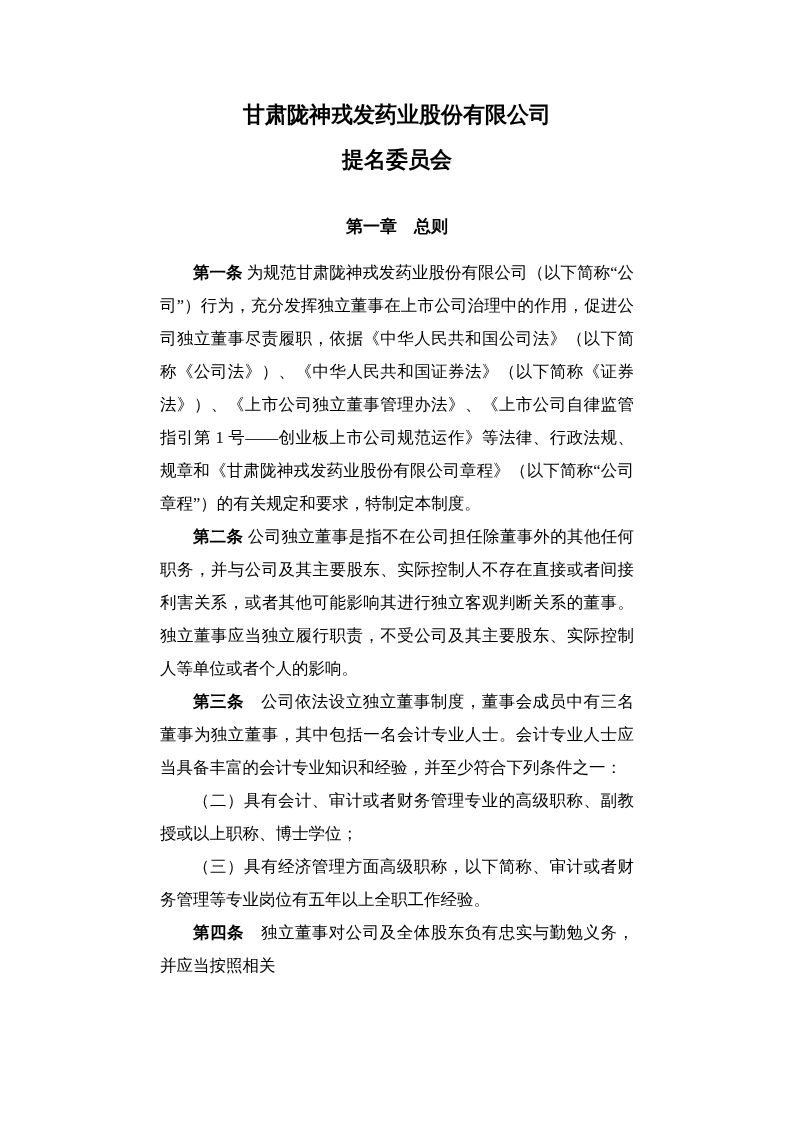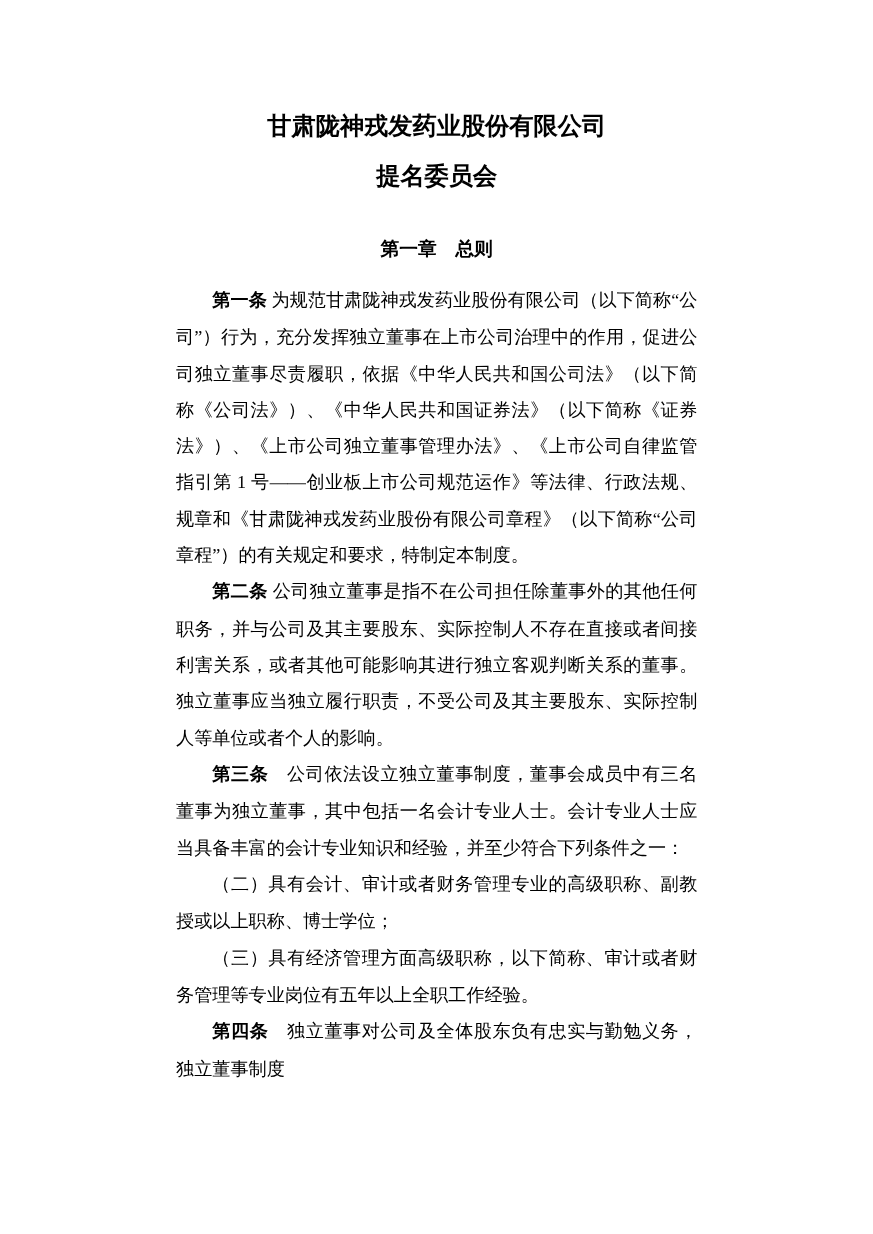--- a/index.html
+++ b/index.html
@@ -39,32 +39,31 @@
     margin: 0;
     font-size: 16.5px;
     line-height: 33px;
     text-align: justify;
     text-justify: inter-ideograph;
     text-indent: 33px;
     word-break: break-all;
   }
   .body-text p .article-label {
     font-weight: bold;
-    font-family: Liberation Mono, monospace;
   }
 </style>
 </head>
 <body>
 
 <div class="page">
   <div class="doc-title">甘肃陇神戎发药业股份有限公司</div>
   <div class="doc-subtitle">提名委员会</div>
   <div class="chapter-heading">第一章　总则</div>
 
   <div class="body-text">
     <p><span class="article-label">第一条</span><span> 为规范甘肃陇神戎发药业股份有限公司（以下简称“公司”）行为，充分发挥独立董事在上市公司治理中的作用，促进公司独立董事尽责履职，依据《中华人民共和国公司法》（以下简称《公司法》）、《中华人民共和国证券法》（以下简称《证券法》）、《上市公司独立董事管理办法》、《上市公司自律监管指引第 1 号——创业板上市公司规范运作》等法律、行政法规、规章和《甘肃陇神戎发药业股份有限公司章程》（以下简称“公司章程”）的有关规定和要求，特制定本制度。</span></p>
     <p><span class="article-label">第二条</span><span> 公司独立董事是指不在公司担任除董事外的其他任何职务，并与公司及其主要股东、实际控制人不存在直接或者间接利害关系，或者其他可能影响其进行独立客观判断关系的董事。独立董事应当独立履行职责，不受公司及其主要股东、实际控制人等单位或者个人的影响。</span></p>
     <p><span class="article-label">第三条</span><span>　公司依法设立独立董事制度，董事会成员中有三名董事为独立董事，其中包括一名会计专业人士。会计专业人士应当具备丰富的会计专业知识和经验，并至少符合下列条件之一：</span></p>
     <p><span class="article-label"></span><span>（二）具有会计、审计或者财务管理专业的高级职称、副教授或以上职称、博士学位；</span></p>
     <p><span class="article-label"></span><span>（三）具有经济管理方面高级职称，以下简称、审计或者财务管理等专业岗位有五年以上全职工作经验。</span></p>
-    <p><span class="article-label">第四条</span><span>　独立董事对公司及全体股东负有忠实与勤勉义务，独立董事制度</span></p>
+    <p><span class="article-label">第四条</span><span>　独立董事对公司及全体股东负有忠实与勤勉义务，并应当按照相关</span></p>
   </div>
 </div>
 
 </body></html>

